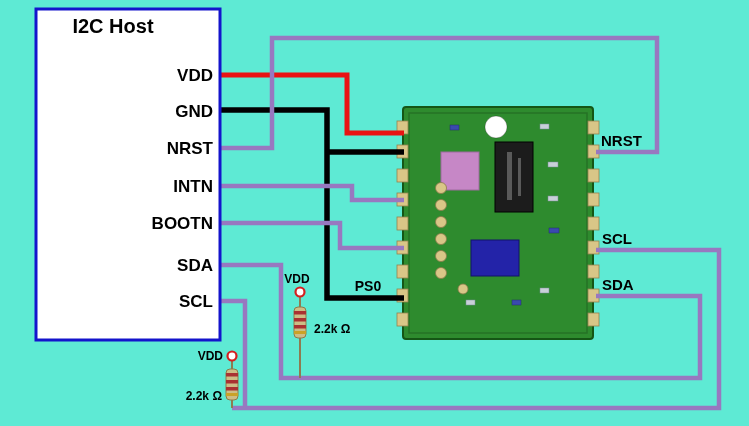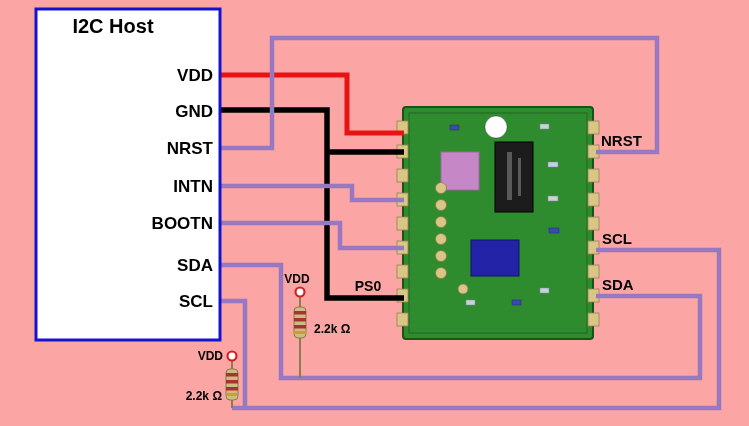--- a/index.html
+++ b/index.html
@@ -1,16 +1,16 @@
 <!DOCTYPE html>
 <html style="--host_border: #1414cc; --wire_red: #e81313; --wire_black: #000000; --wire_purple: #9878c0; --pcb_green: #2e8b2e; --pcb_border: #155615; --pad_tan: #d9c687; --resistor_body: #cdbd85; --chip_black: #1c1c1c; --chip_blue: #2323a8; --chip_pink: #c687c6;"><head>
 <meta charset="utf-8">
 <style>
   html,body{margin:0;padding:0;background:#fff;}
-  .diagram-wrap{width:749px;height:426px;position:relative;background:#fca5a5;}
+  .diagram-wrap{width:749px;height:426px;position:relative;background:#5eead4;}
   svg{display:block;}
   text{font-family:"Liberation Sans", sans-serif;fill:#000;}
   .title{font-size:20px;font-weight:bold;}
   .pin-label{font-size:17px;font-weight:bold;}
   .module-label{font-size:15px;font-weight:bold;}
   .ps0{font-size:14px;font-weight:bold;}
   .small-label{font-size:12px;font-weight:bold;}
   .wire{fill:none;stroke-linejoin:miter;stroke-linecap:butt;}
   .wire-red{stroke:var(--wire_red,#e81313);stroke-width:5;}
   .wire-black{stroke:var(--wire_black,#000);stroke-width:5.5;}

